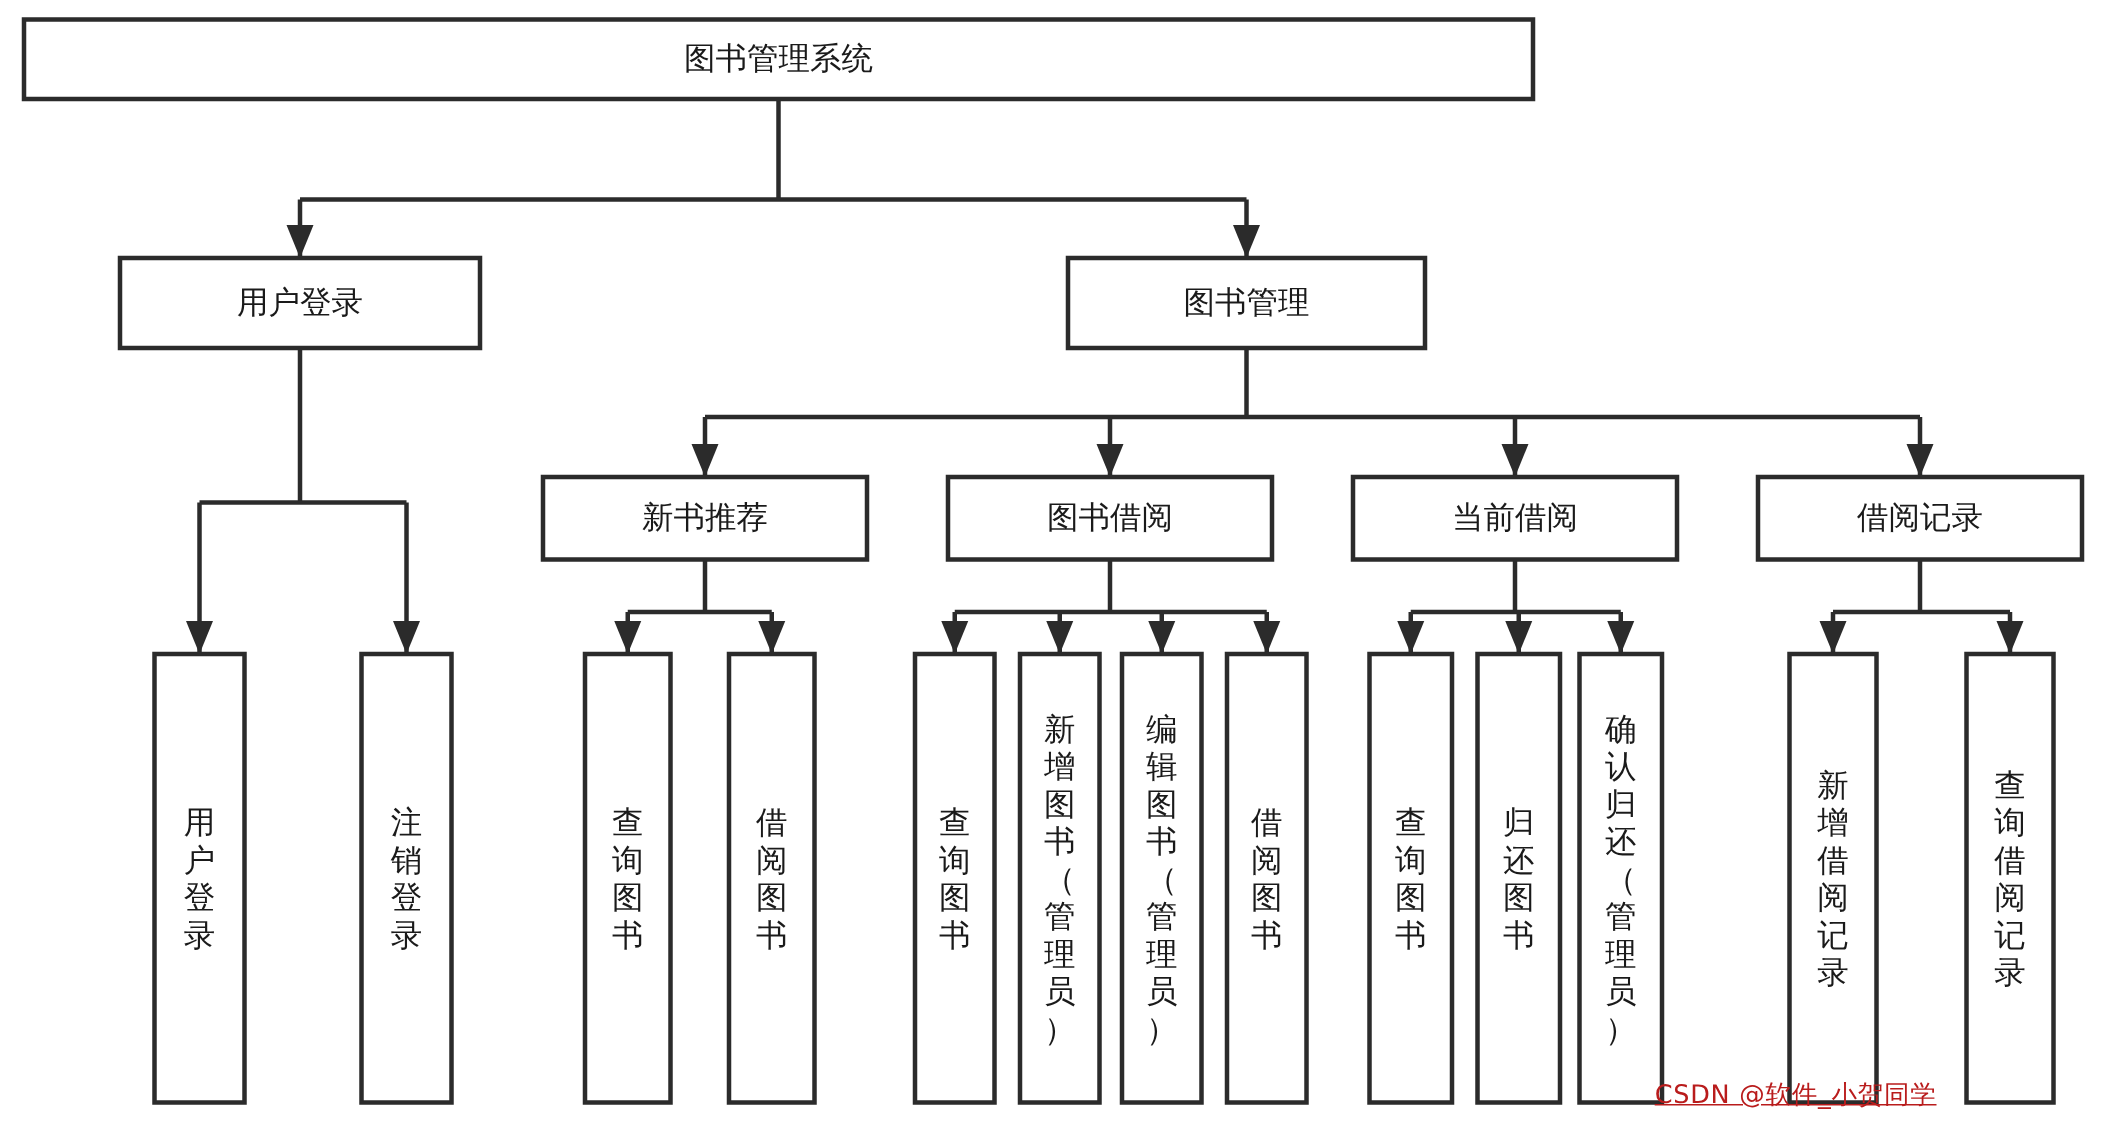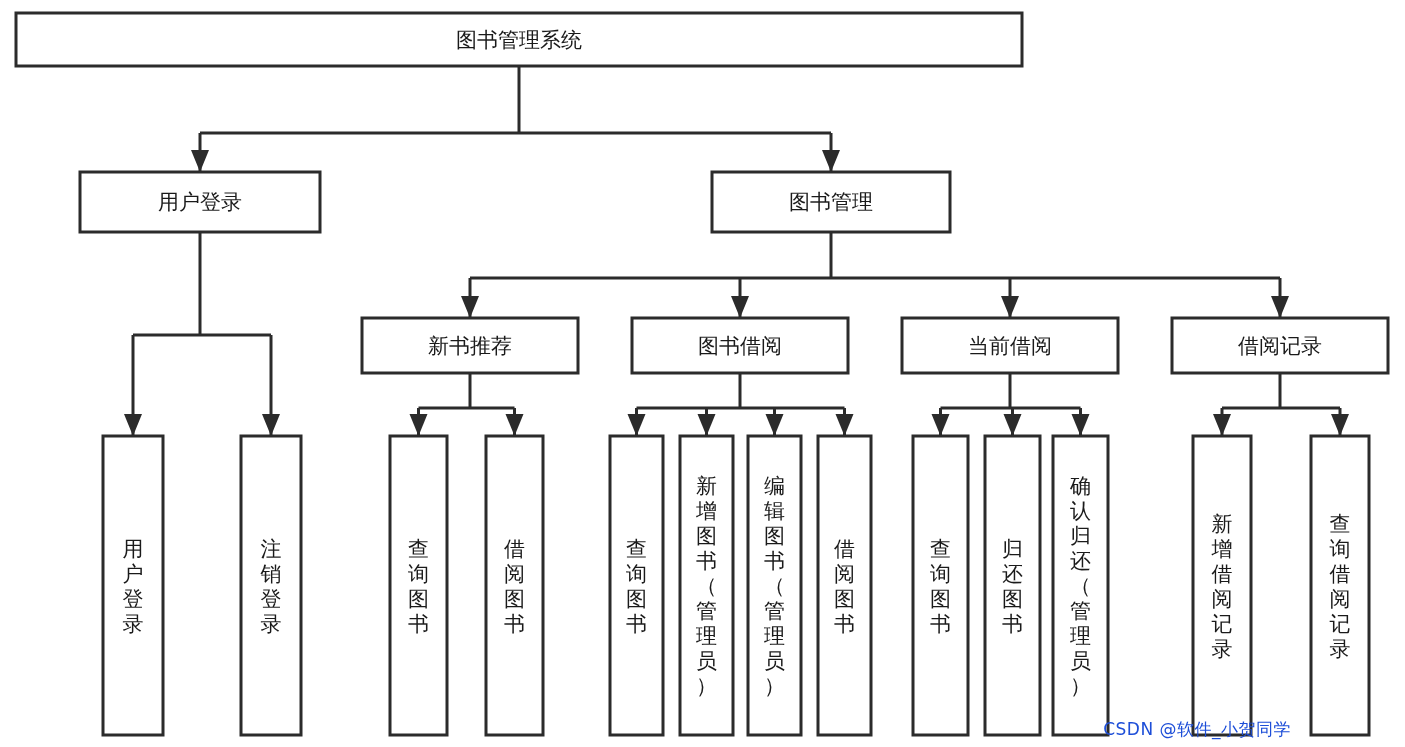--- a/index.html
+++ b/index.html
@@ -54,24 +54,25 @@
     font-size: 21px;
     fill: #1a1a1a;
     text-anchor: middle;
   }
   .watermark {
     position: absolute;
     right: 8px;
     bottom: 6px;
     font-family: "DejaVu Sans", "Liberation Sans", sans-serif;
     font-size: 17px;
-    color: #1d4ed8;
+    color: #b91c1c;
     letter-spacing: 0.5px;
     white-space: nowrap;
     user-select: none;
+    text-decoration: underline;
   }
 </style>
 </head>
 <body>
 
 <div id="diagram-root">
 
   <svg id="tree-svg" viewBox="0 0 1405 747">
     <g id="connectors-layer">
         <path d="M 519 66 L 519 133" class="connector"></path>

